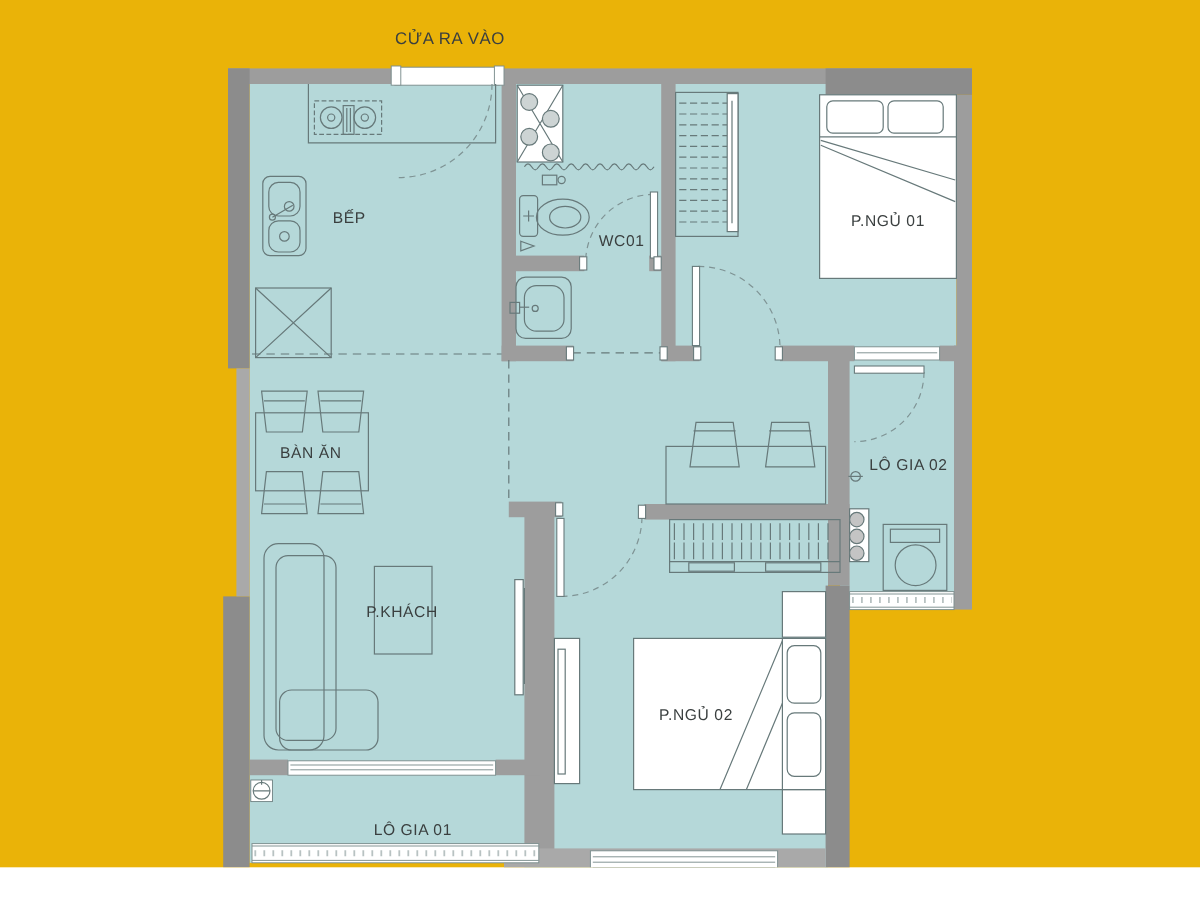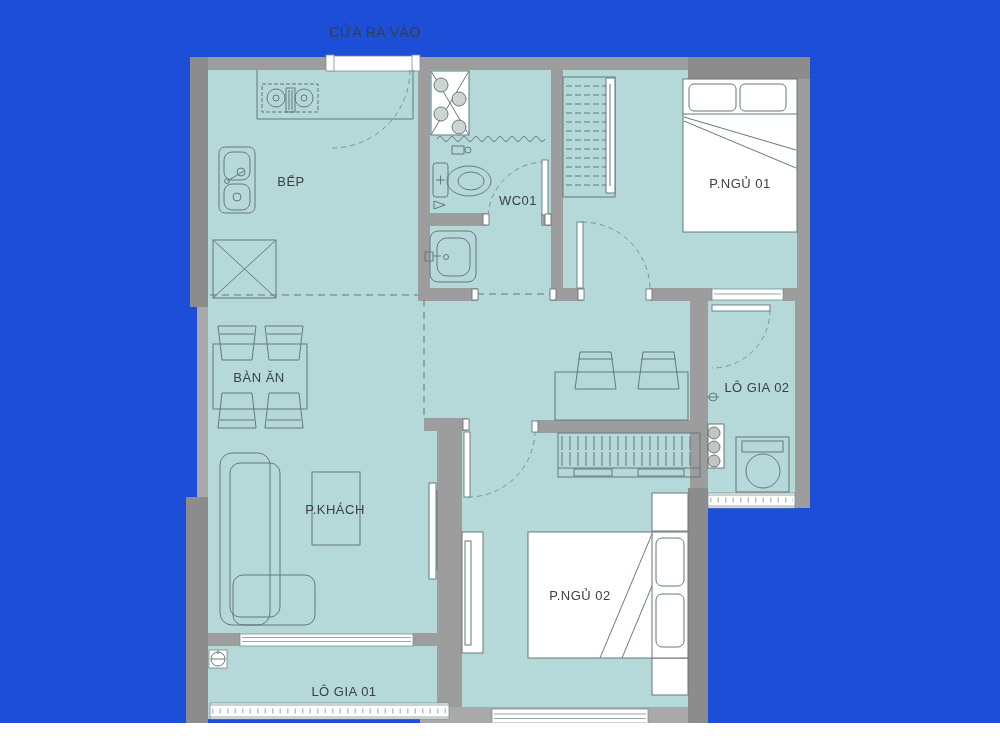--- a/index.html
+++ b/index.html
@@ -1,17 +1,17 @@
 <!DOCTYPE html>
 <html><head>
 <meta charset="utf-8">
 <style>
   html,body{margin:0;padding:0;background:#ffffff;}
   body{font-family:"Liberation Sans","DejaVu Sans",sans-serif;}
-  .stage{position:relative;width:1000px;height:723px;background:#1d4ed8;overflow:hidden;}
+  .stage{position:relative;width:1000px;height:723px;background:#eab308;overflow:hidden;}
   svg{display:block;}
   text{font-family:"Liberation Sans","DejaVu Sans",sans-serif;letter-spacing:.5px;}
 </style>
 </head>
 <body>
 
 <div class="stage">
 <svg width="1000" height="750" viewBox="0 0 1000 750">
 
   <g fill="#b5d8d9">

